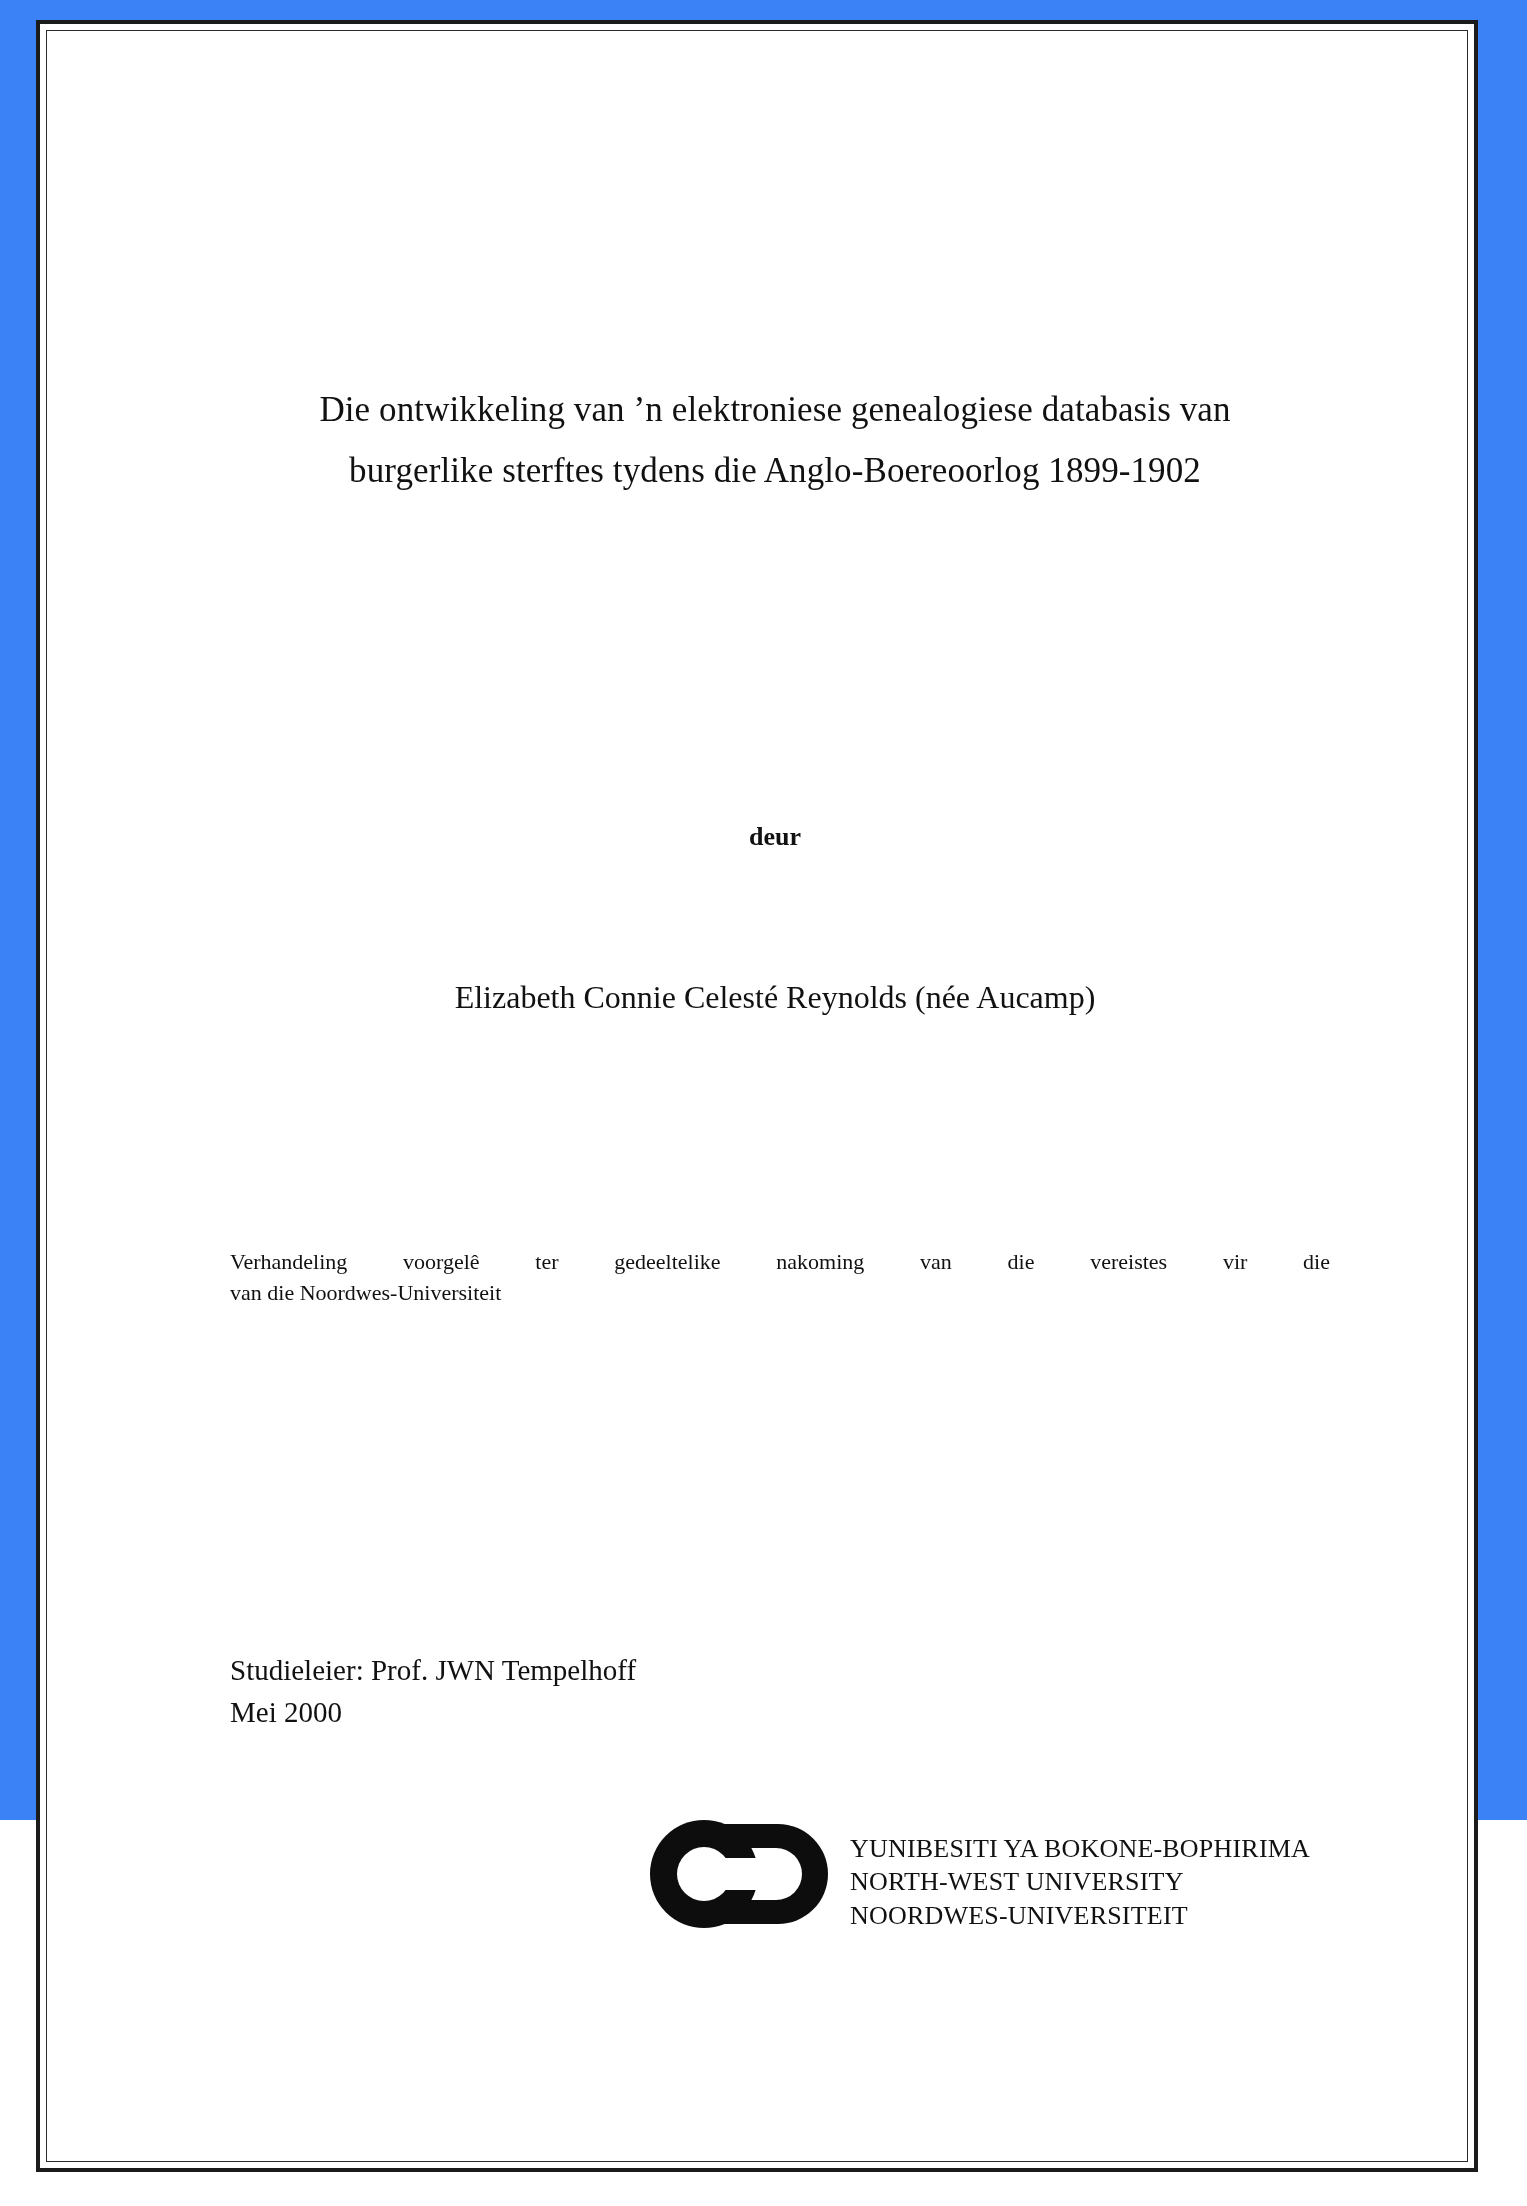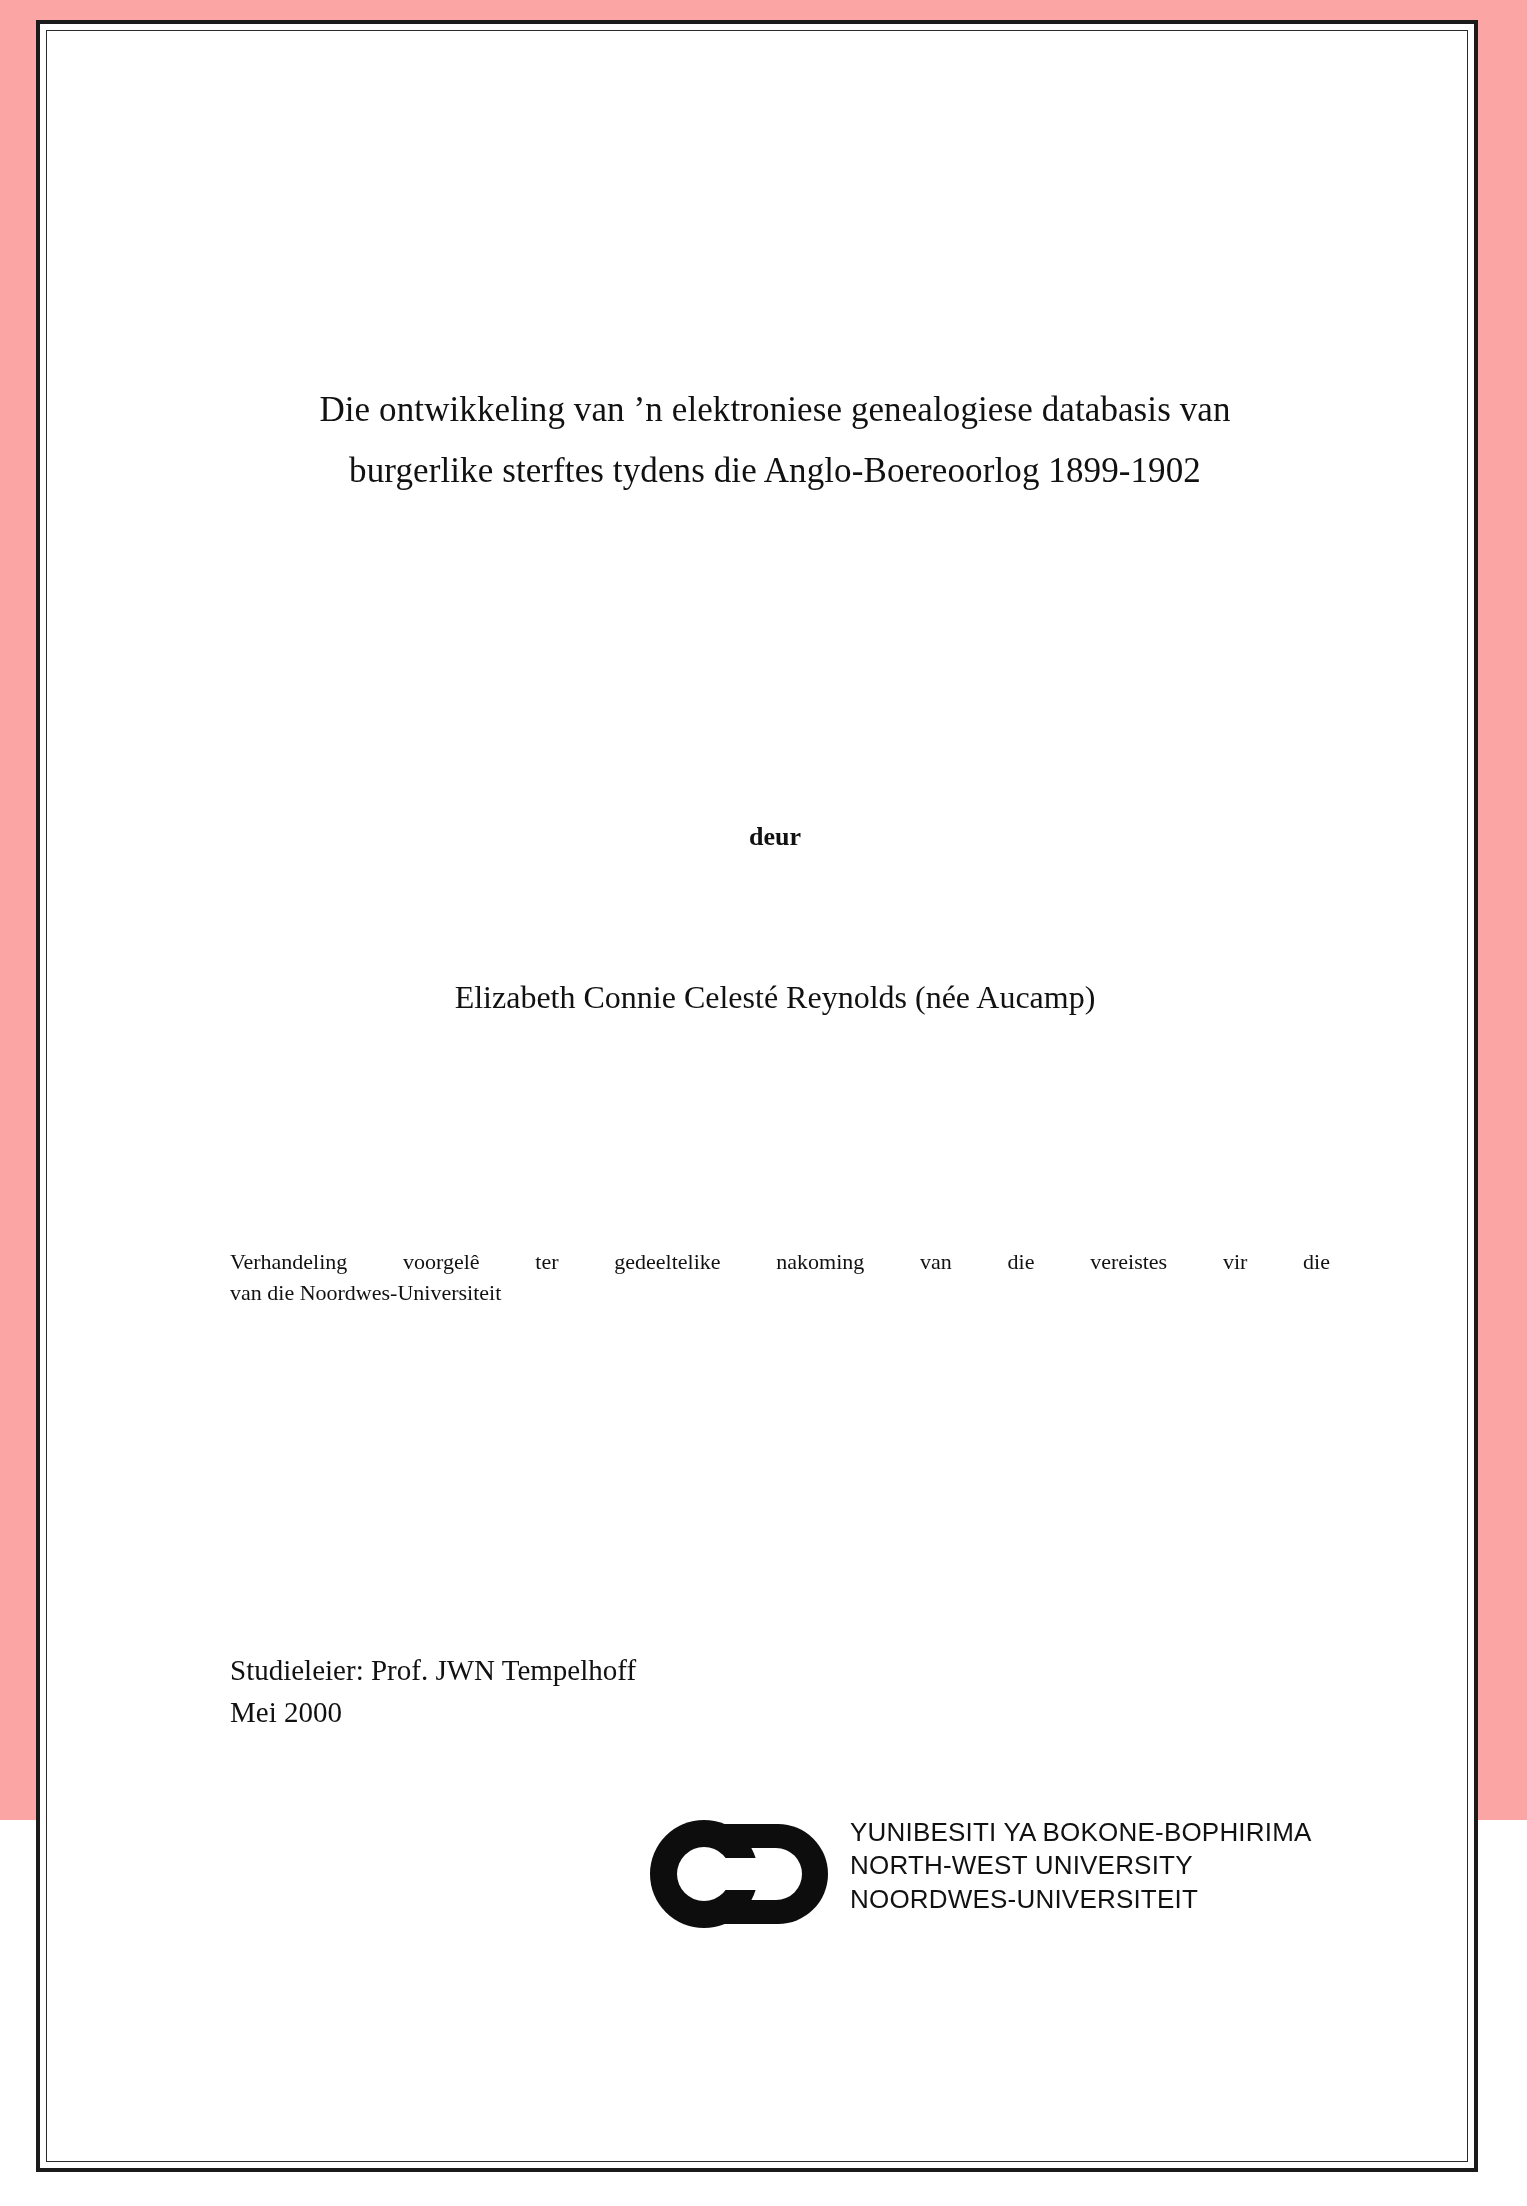--- a/index.html
+++ b/index.html
@@ -16,21 +16,21 @@
     overflow: hidden;
   }
 
   
   .page-scan {
     position: absolute;
     left: 0;
     top: 0;
     width: 1527px;
     height: 1820px;
-    background: #fca5a5;
+    background: #3b82f6;
   }
 
   
   .page-frame {
     position: absolute;
     left: 36px;
     top: 20px;
     width: 1442px;
     height: 2152px;
     border: 4px solid #1b1b1b;
@@ -188,22 +188,22 @@
     left: 58px;
     top: 4px;
     width: 26px;
     height: 100px;
     background: #0d0d0d;
   }
 
   .logo-text {
     position: absolute;
     left: 360px;
-    top: 2px;
-    font-family: Liberation Sans, sans-serif;
+    top: 18px;
+    font-family: Liberation Serif, serif;
     font-size: 26px;
     line-height: 1.28;
     letter-spacing: 0.2px;
     color: #111111;
   }
   .logo-text .ln { display: block; white-space: nowrap; }
 </style>
 </head>
 <body>
 

